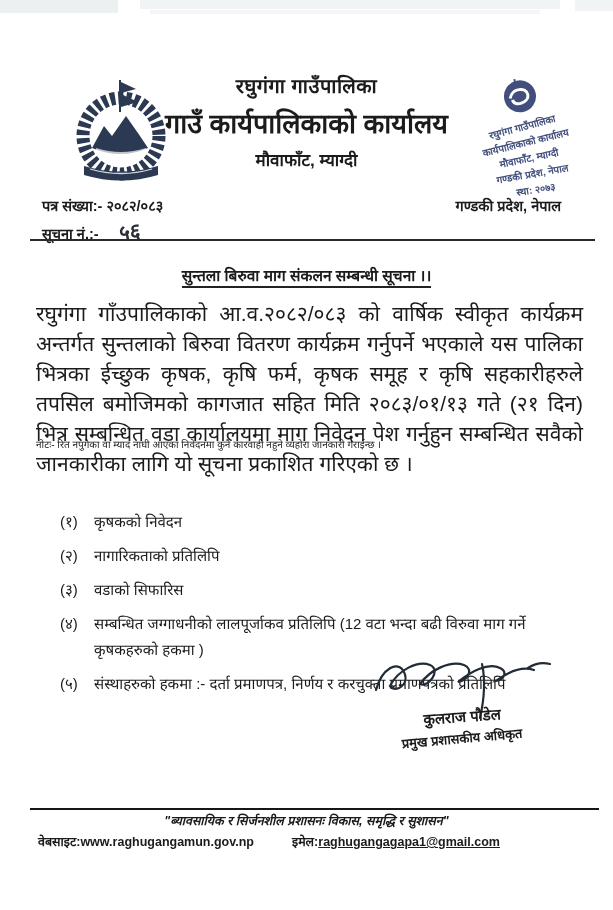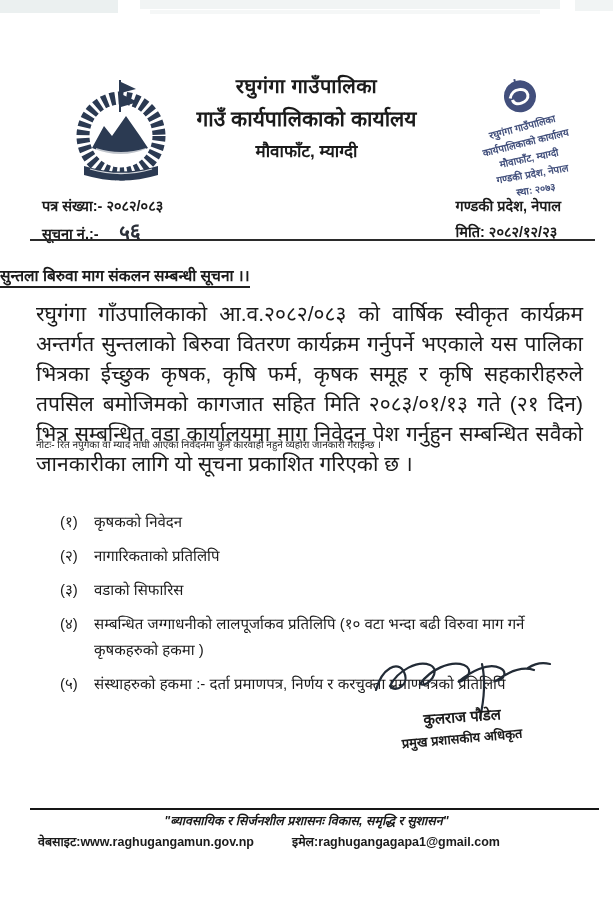--- a/index.html
+++ b/index.html
@@ -16,37 +16,37 @@
   .scan-artifact{position:absolute;background:#e3e9e9;opacity:.7;}
   .sa1{left:0;top:0;width:118px;height:13px;}
   .sa2{left:140px;top:0;width:420px;height:9px;opacity:.5;}
   .sa3{left:150px;top:10px;width:390px;height:4px;opacity:.35;}
   .sa4{left:575px;top:0;width:38px;height:11px;opacity:.5;}
 
   
   .emblem{position:absolute;left:60px;top:76px;width:122px;height:110px;}
   .header{position:absolute;left:120px;right:120px;top:72px;text-align:center;font-weight:bold;}
   .h-line1{font-size:20px;letter-spacing:.5px;}
-  .h-line2{font-size:21px;margin-top:5px;}
+  .h-line2{font-size:27px;margin-top:5px;}
   .h-line3{font-size:17px;margin-top:7px;}
   .stamp{position:absolute;right:20px;top:68px;width:134px;height:142px;transform:rotate(-12deg);opacity:.9;}
 
   
   .meta{position:absolute;left:42px;right:44px;top:193px;font-weight:bold;font-size:14.5px;}
   .meta-left div{line-height:26px;}
   .meta-right{position:absolute;right:8px;top:0;text-align:left;line-height:26px;}
   .hand-number{
     display:inline-block;font-size:21px;font-weight:600;margin-left:16px;
     transform:rotate(-7deg) skewX(-8deg);color:#2a2f38;
   }
   .meta-divider{position:absolute;left:30px;right:18px;top:239px;border-top:2px solid #2b2b2b;}
 
   
   .subject{
-    position:absolute;left:0;right:0;top:264px;
+    position:absolute;left:0;right:0;top:264px;text-align:center;
     font-size:15.5px;font-weight:bold;
   }
   .subject span{border-bottom:2px solid #222;padding-bottom:2px;}
 
   
   .body-par{
     position:absolute;left:36px;right:30px;top:299px;
     font-size:21px;line-height:30px;text-align:justify;
   }
   .note-par{
@@ -71,21 +71,21 @@
   .sig-name{font-size:15px;font-weight:bold;transform:rotate(-4deg);margin-top:-14px;}
   .sig-title{font-size:13px;font-weight:bold;transform:rotate(-5deg);margin-top:3px;}
 
   
   .footer-divider{position:absolute;left:30px;right:14px;top:808px;border-top:2.5px solid #161616;}
   .tagline{
     position:absolute;left:0;right:0;top:812px;text-align:center;
     font-size:12.5px;font-weight:bold;font-style:italic;
   }
   .contacts{position:absolute;left:38px;top:833px;font-size:12.5px;font-weight:bold;}
-  .contacts .email-val{text-align:right;}
+  .contacts .email-val{text-decoration:underline;text-align:right;}
   .contacts .gap{display:inline-block;width:38px;}
 
   
   .watermark{position:absolute;left:10px;top:884px;display:flex;align-items:center;color:#b7babd;}
   .cs-badge{
     width:17px;height:15px;border-radius:3px;background:#c3c6c9;color:#ffffff;
     font-size:9.5px;font-weight:bold;display:flex;align-items:center;justify-content:center;
     margin-right:7px;
   }
   .wm-text{font-size:13.5px;letter-spacing:.3px;}
@@ -146,24 +146,20 @@
         <span>पत्र संख्या:-</span>
         <span>२०८२/०८३</span>
       </div>
       <div>
         <span>सूचना नं.:-</span>
         <span class="hand-number">५६</span>
       </div>
     </div>
     <div class="meta-right">
       <div>गण्डकी प्रदेश, नेपाल</div>
-      <div>
-        <span>मिति:</span>
-        <span>२०८२/१२/२३</span>
-      </div>
     </div>
   </div>
   <div class="meta-divider"></div>
 
   <div class="subject">
     <span>सुन्तला बिरुवा माग संकलन सम्बन्धी सूचना ।।</span>
   </div>
 
   <div class="body-par">रघुगंगा गाँउपालिकाको आ.व.२०८२/०८३ को वार्षिक स्वीकृत कार्यक्रम अन्तर्गत सुन्तलाको बिरुवा वितरण कार्यक्रम गर्नुपर्ने भएकाले यस पालिका भित्रका ईच्छुक कृषक, कृषि फर्म, कृषक समूह र कृषि सहकारीहरुले तपसिल बमोजिमको कागजात सहित मिति २०८३/०१/१३ गते (२१ दिन) भित्र सम्बन्धित वडा कार्यालयमा माग निवेदन पेश गर्नुहुन सम्बन्धित सवैको जानकारीका लागि यो सूचना प्रकाशित गरिएको छ ।</div>
   <div class="note-par">नोटः- रित नपुगेका वा म्याद नाघी आएका निवेदनमा कुनै कारवाही नहुने व्यहोरा जानकारी गराईन्छ ।</div>
@@ -176,21 +172,21 @@
     <div class="doc-row">
       <span class="doc-num">(२)</span>
       <span class="doc-text">नागारिकताको प्रतिलिपि</span>
     </div>
     <div class="doc-row">
       <span class="doc-num">(३)</span>
       <span class="doc-text">वडाको सिफारिस</span>
     </div>
     <div class="doc-row">
       <span class="doc-num">(४)</span>
-      <span class="doc-text">सम्बन्धित जग्गाधनीको लालपूर्जाकव प्रतिलिपि (१० वटा भन्दा बढी विरुवा माग गर्ने कृषकहरुको हकमा )</span>
+      <span class="doc-text">सम्बन्धित जग्गाधनीको लालपूर्जाकव प्रतिलिपि (12 वटा भन्दा बढी विरुवा माग गर्ने कृषकहरुको हकमा )</span>
     </div>
     <div class="doc-row">
       <span class="doc-num">(५)</span>
       <span class="doc-text">संस्थाहरुको हकमा :- दर्ता प्रमाणपत्र, निर्णय र करचुक्ता प्रमाणपत्रको प्रतिलिपि</span>
     </div>
   </div>
 
   <div class="sig-block">
     <svg class="sig-scribble" width="200" height="72" viewBox="0 0 200 72" aria-hidden="true">
       <g stroke="#222b36" stroke-width="2.2" fill="none" stroke-linecap="round">

